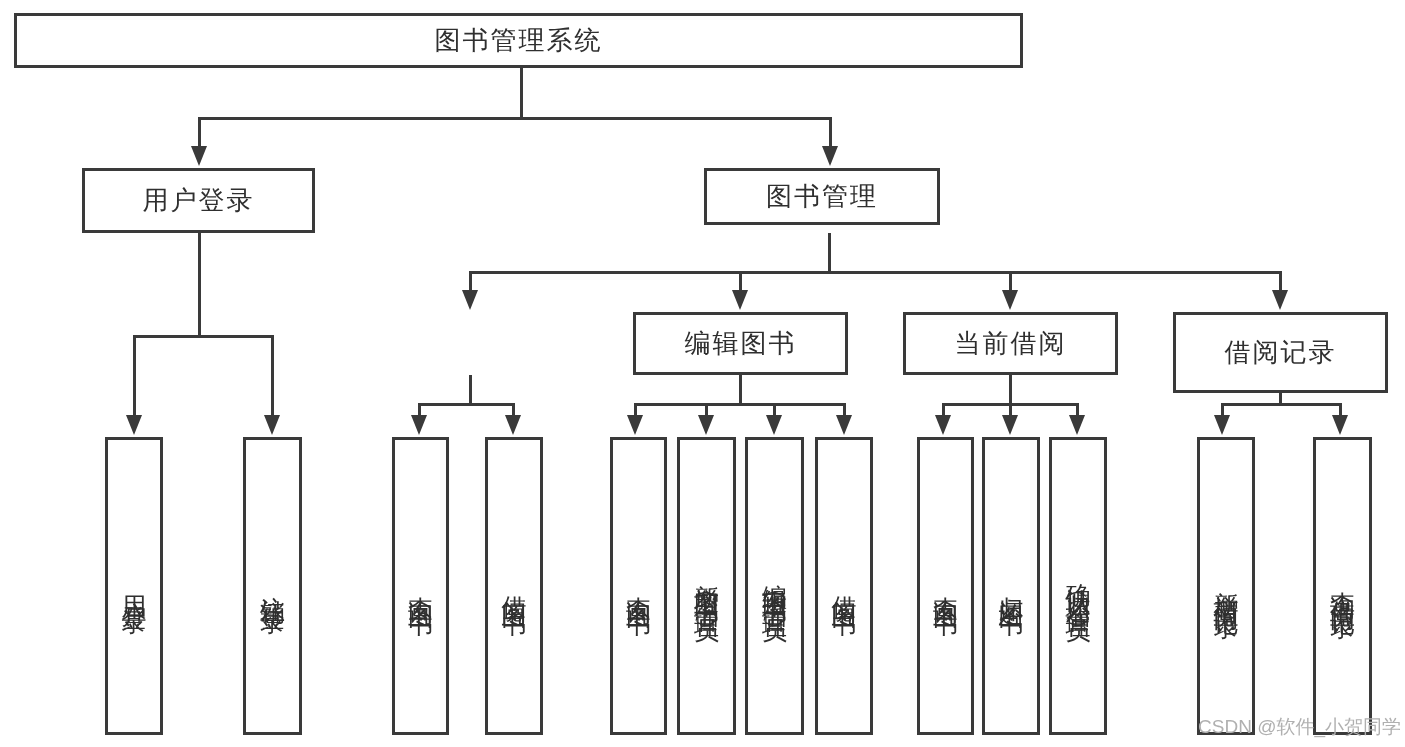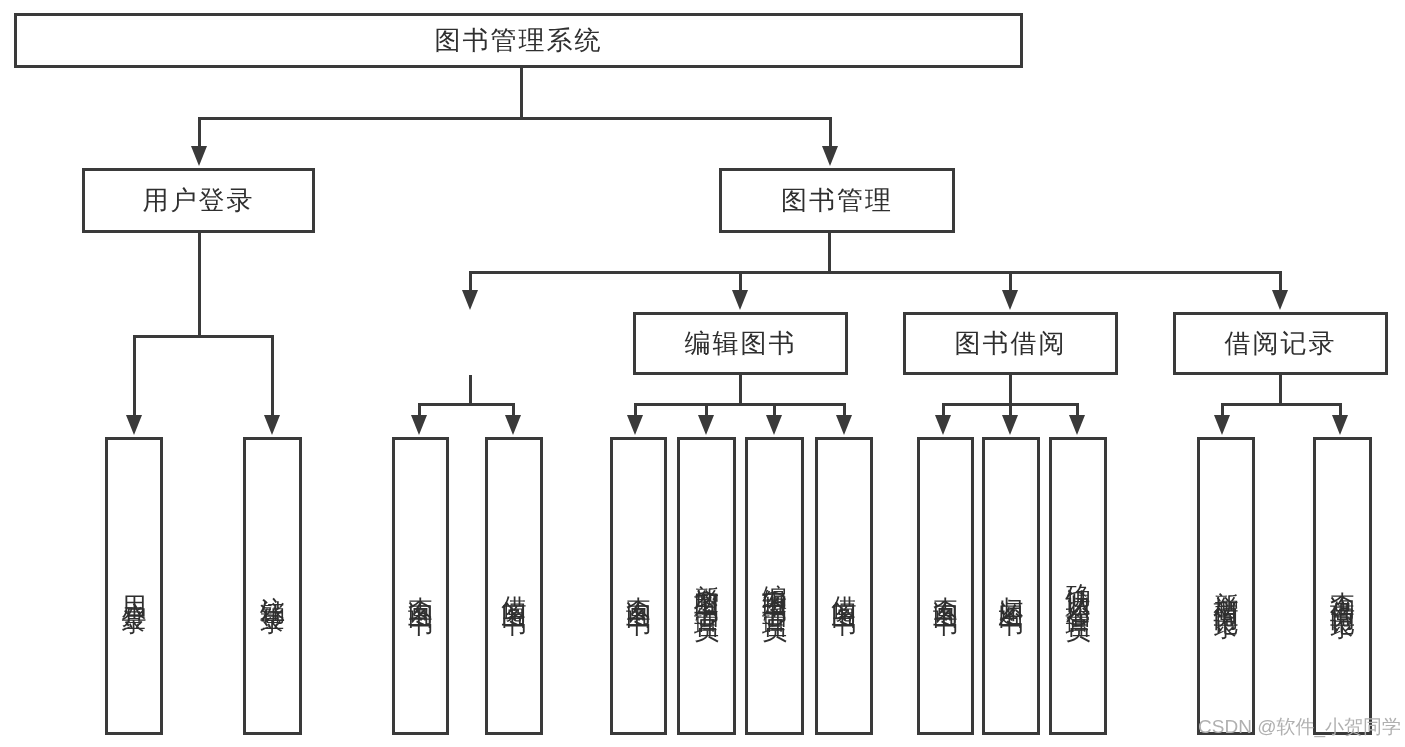--- a/index.html
+++ b/index.html
@@ -32,31 +32,31 @@
 
 <div id="stage">
 
   <div class="box h" style="left:14px;top:13px;width:1009px;height:55px">
     <span>图书管理系统</span>
   </div>
 
   <div class="box h" style="left:82px;top:168px;width:233px;height:65px">
     <span>用户登录</span>
   </div>
-  <div class="box h" style="left:719px;top:168px;width:236px;height:65px">
+  <div class="box h" style="left:704px;top:168px;width:236px;height:57px">
     <span>图书管理</span>
   </div>
 
   <div class="box h" style="left:633px;top:312px;width:215px;height:63px">
     <span>编辑图书</span>
   </div>
   <div class="box h" style="left:903px;top:312px;width:215px;height:63px">
-    <span>图书借阅</span>
+    <span>当前借阅</span>
   </div>
-  <div class="box h" style="left:1173px;top:312px;width:215px;height:63px">
+  <div class="box h" style="left:1173px;top:312px;width:215px;height:81px">
     <span>借阅记录</span>
   </div>
 
   <div class="box v" style="left:105px;top:437px;width:58px;height:298px">
     <span>用户登录</span>
   </div>
   <div class="box v" style="left:243px;top:437px;width:59px;height:298px">
     <span>注销登录</span>
   </div>
 

